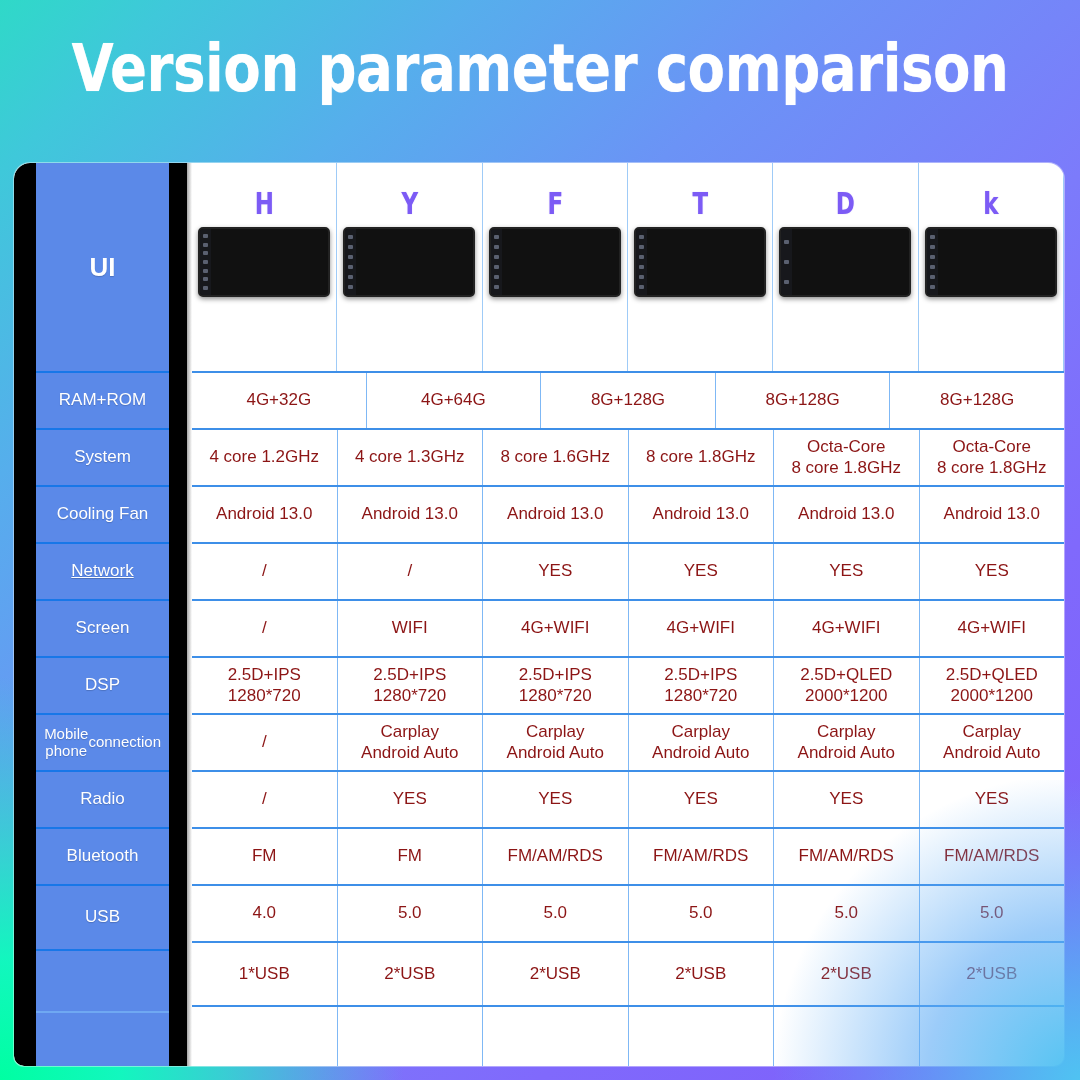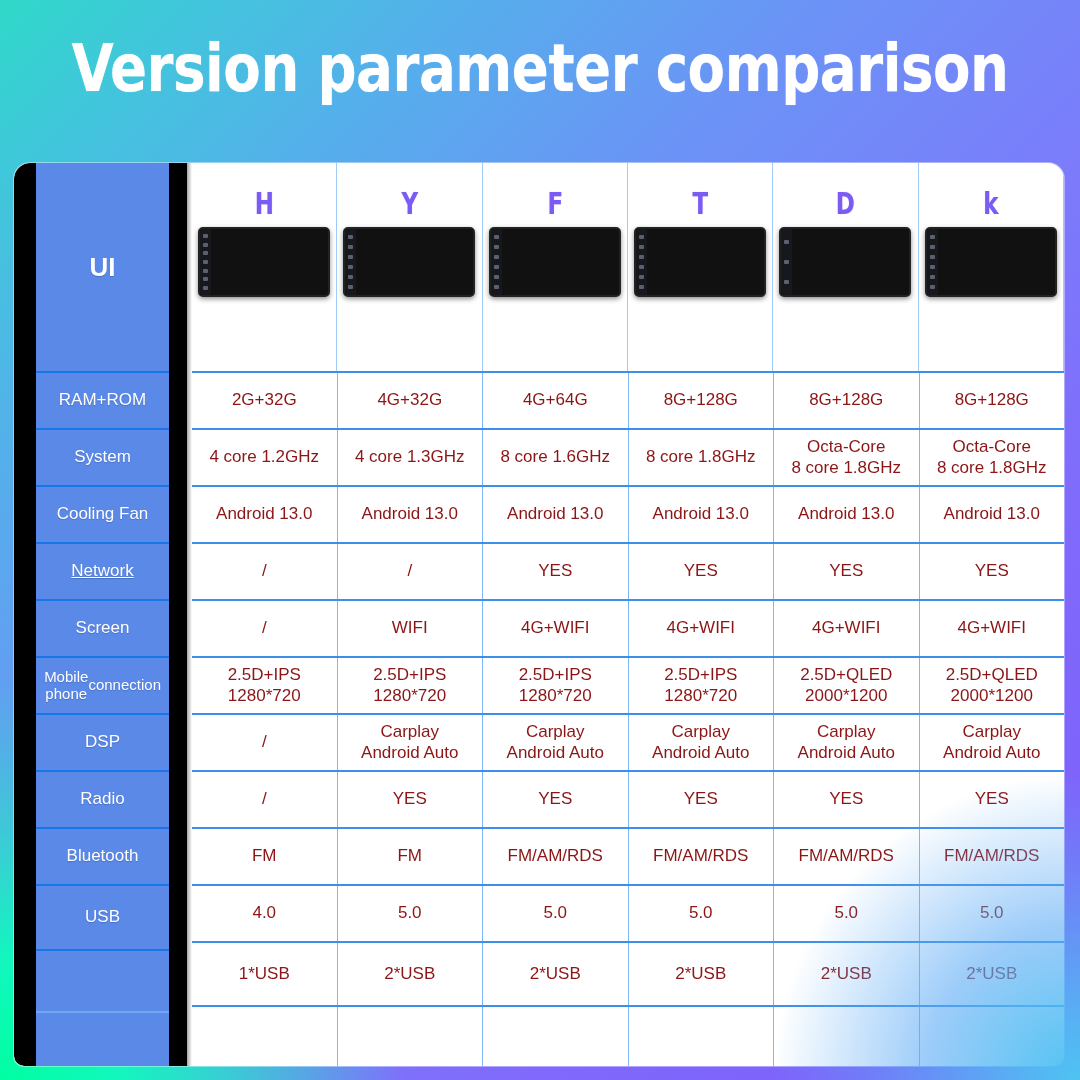--- a/index.html
+++ b/index.html
@@ -253,26 +253,26 @@
       </div>
       <div class="labelcell" style="height: 57px;">
         <div>Cooling Fan</div>
       </div>
       <div class="labelcell" style="height: 57px; text-decoration: underline;">
         <div>Network</div>
       </div>
       <div class="labelcell" style="height: 57px;">
         <div>Screen</div>
       </div>
+      <div class="labelcell" style="height: 57px;">
+        <div>DSP</div>
+      </div>
       <div class="labelcell small" style="height: 57px;">
         <div>Mobile phone</div>
         <div>connection</div>
-      </div>
-      <div class="labelcell" style="height: 57px;">
-        <div>DSP</div>
       </div>
       <div class="labelcell" style="height: 57px; align-items: center;">
         <div>Radio</div>
       </div>
       <div class="labelcell" style="height: 57px;">
         <div>Bluetooth</div>
       </div>
       <div class="labelcell" style="height: 65px;">
         <div>USB</div>
       </div>
@@ -552,23 +552,20 @@
                   <span></span>
                   <span></span>
                 </div>
               </div>
             </div>
           </div>
         </div>
       </div>
       <div class="row" style="height: 57px;">
         <div class="cell">
-          <div>2G+32G</div>
-        </div>
-        <div class="cell">
           <div>4G+32G</div>
         </div>
         <div class="cell">
           <div>4G+64G</div>
         </div>
         <div class="cell">
           <div>8G+128G</div>
         </div>
         <div class="cell">
           <div>8G+128G</div>

